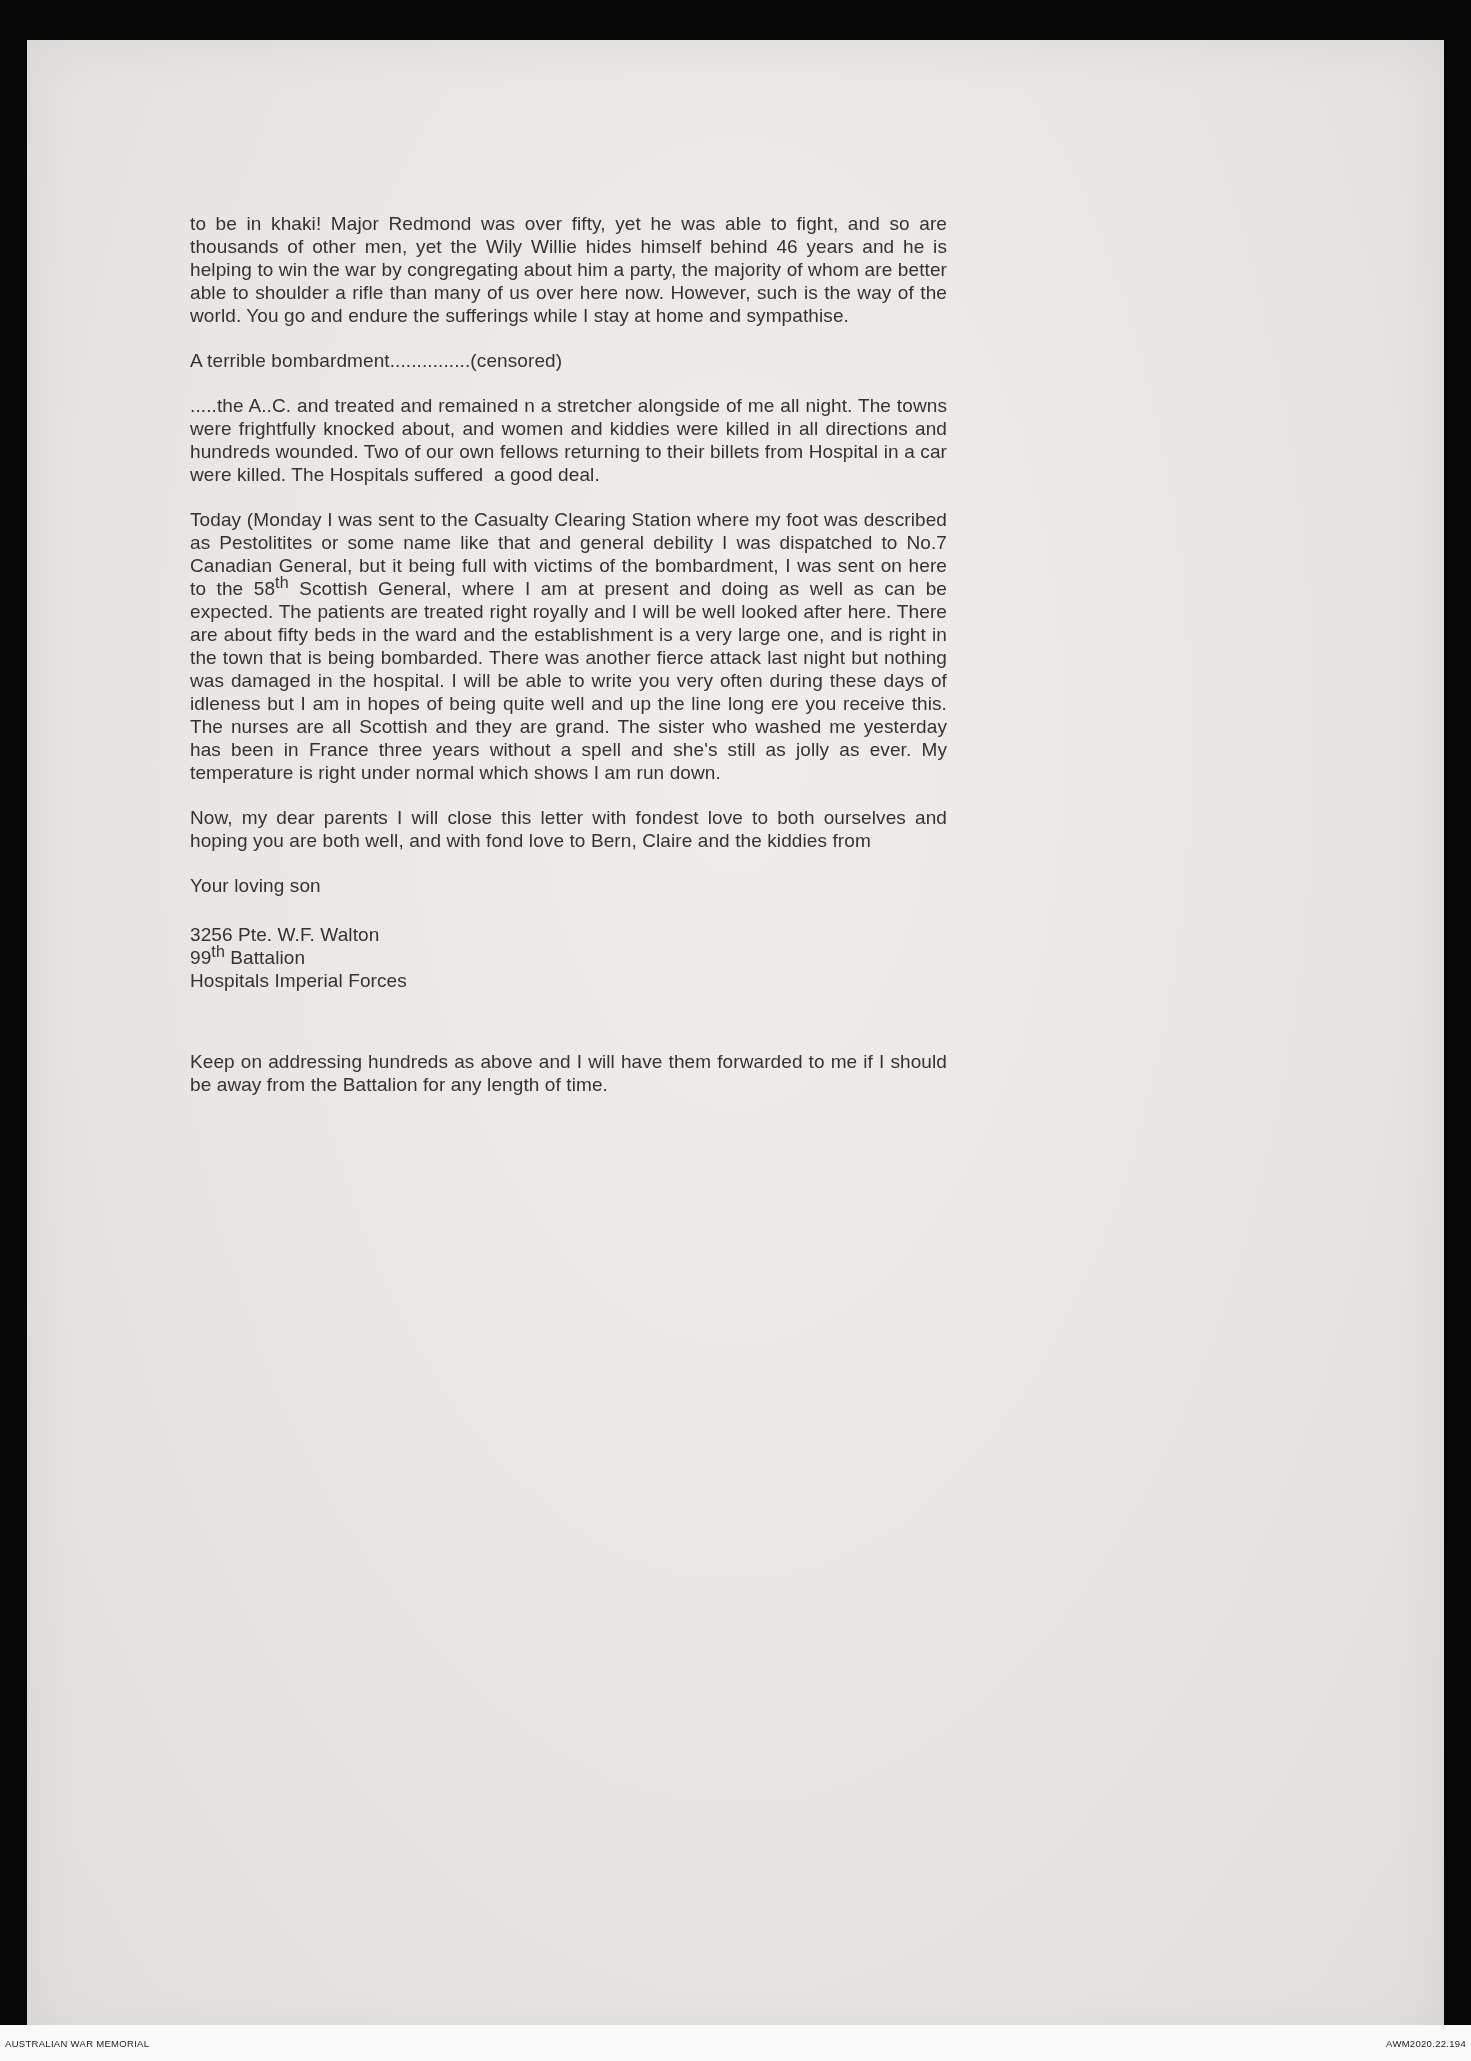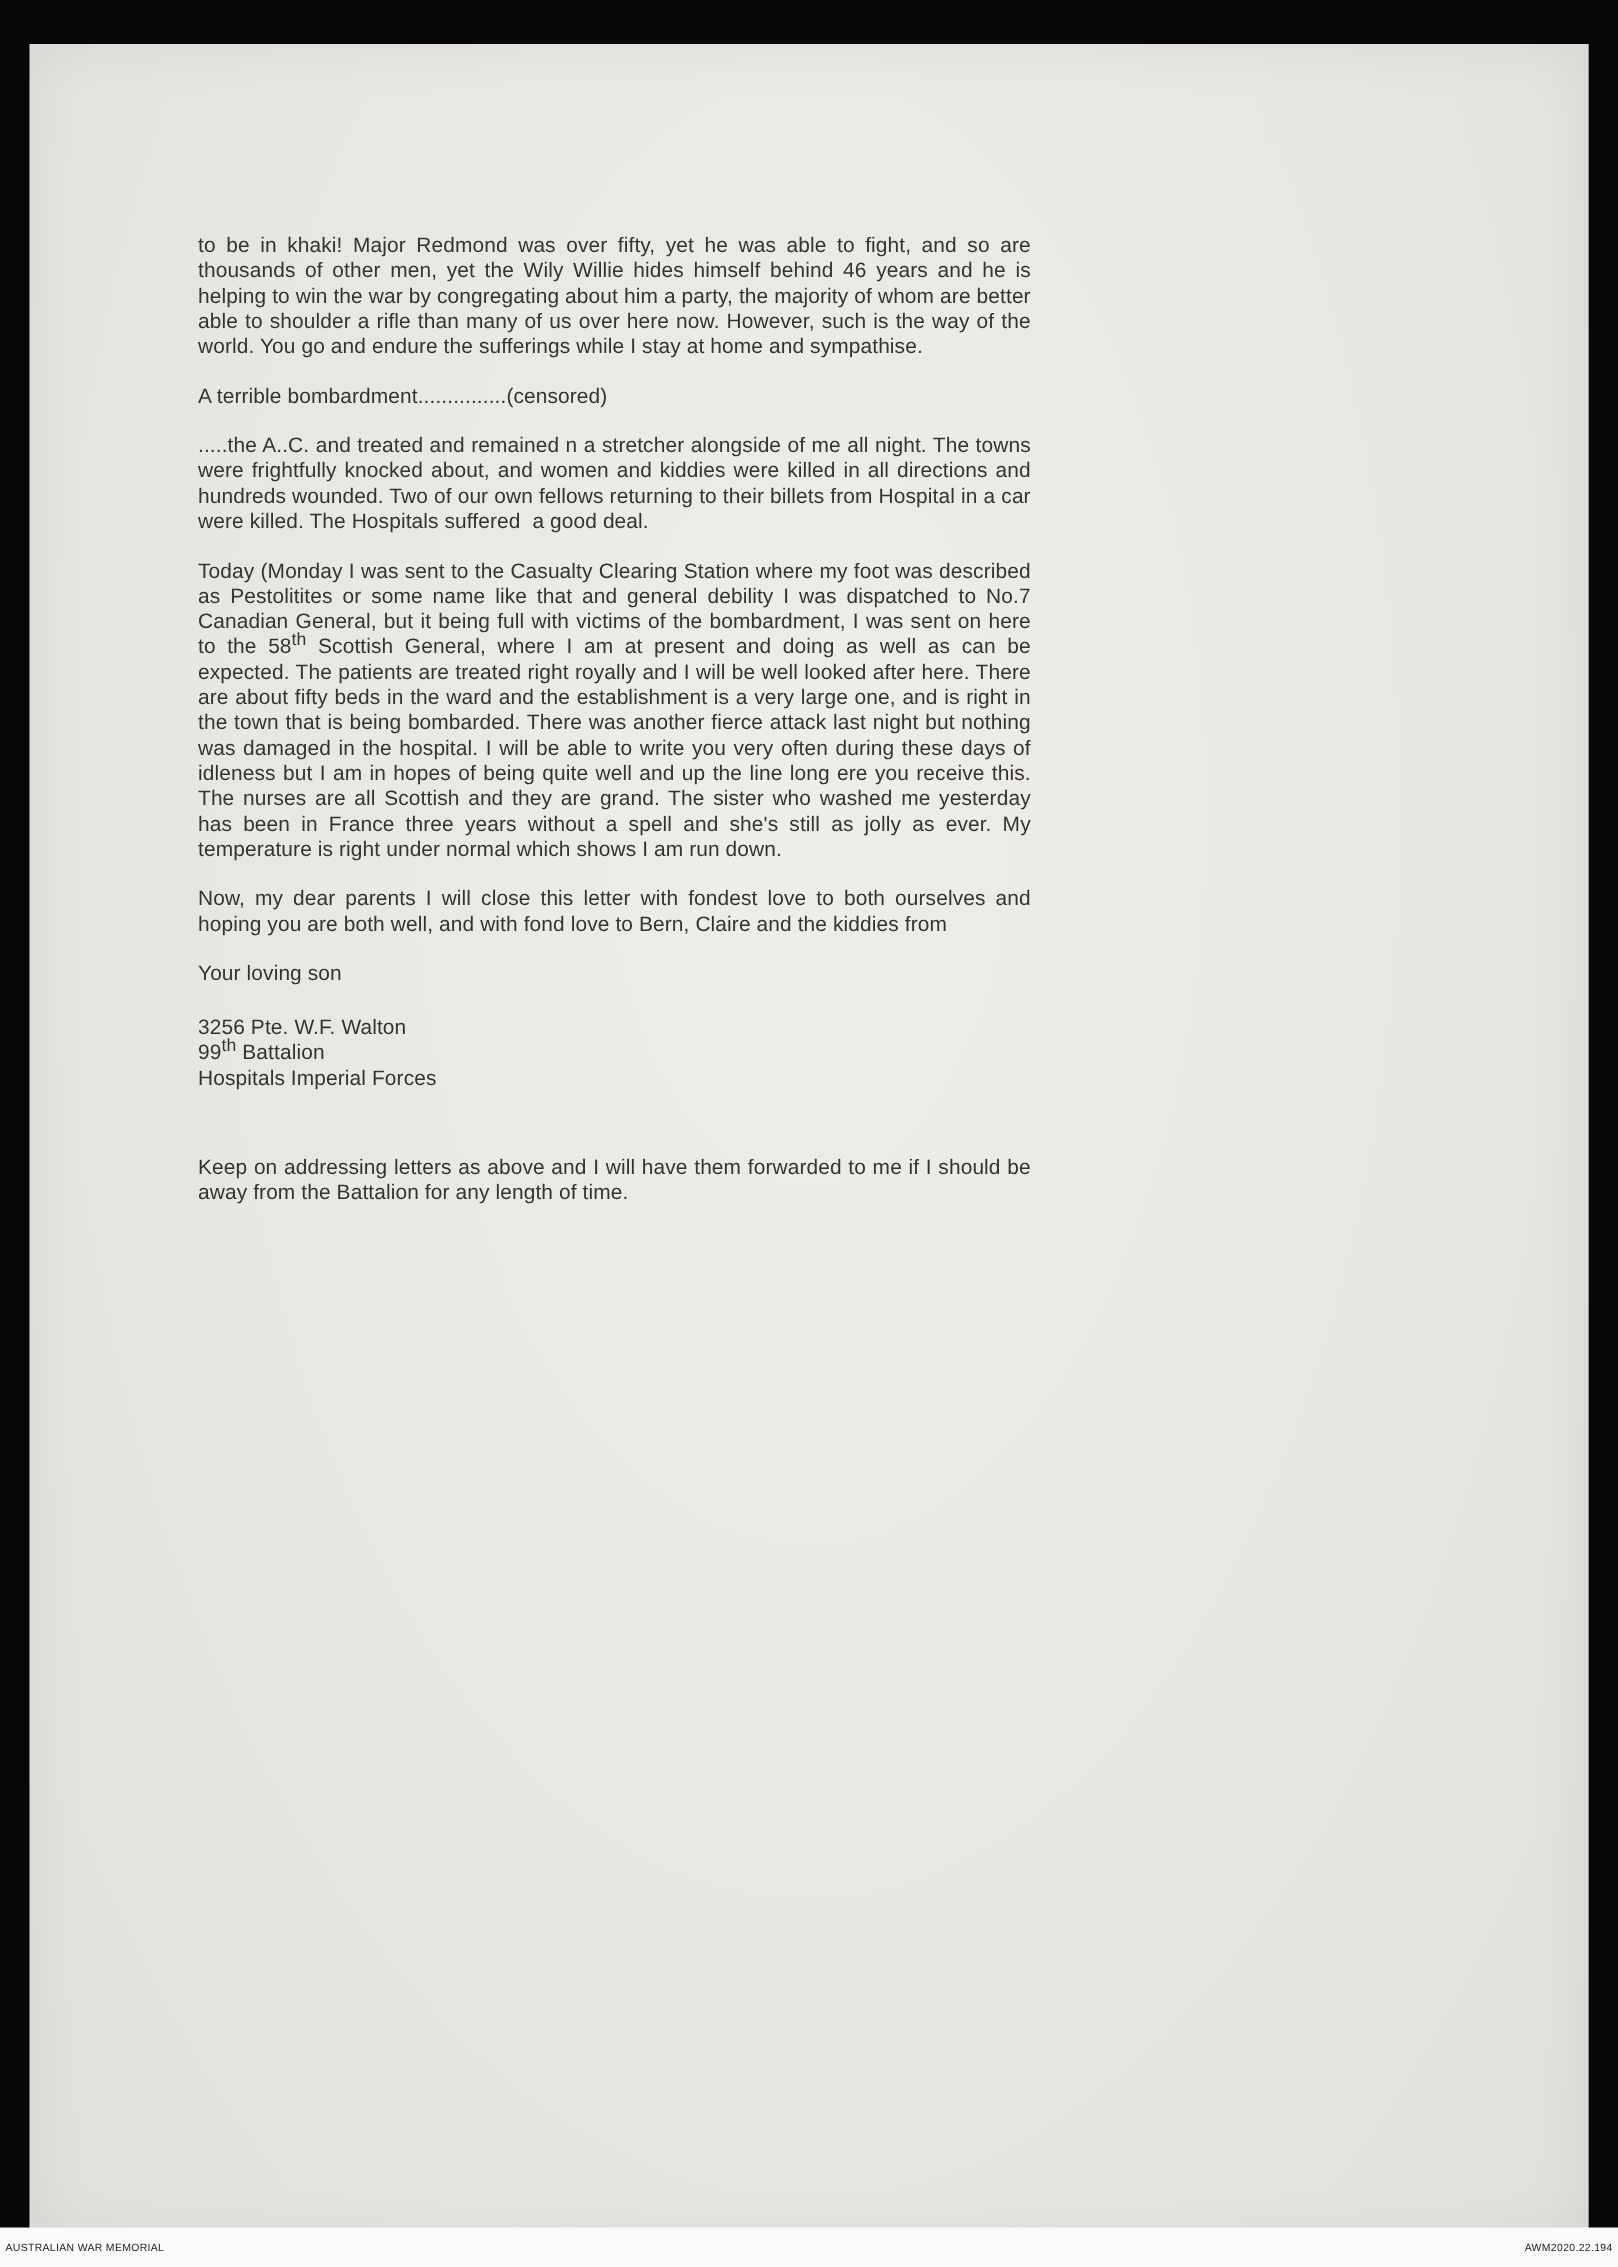--- a/index.html
+++ b/index.html
@@ -20,21 +20,21 @@
     left: 27px;
     top: 40px;
     right: 27px;
     bottom: 20px;
     background: #e9e7e4;
     background-image: radial-gradient(ellipse at 50% 35%, #efedea 0%, #e8e6e3 55%, #e1dfdc 100%);
     box-shadow: inset 0 0 60px rgba(0,0,0,0.06);
   }
   .text-block {
     position: absolute;
-    left: 153px;
+    left: 163px;
     top: 172px;
     width: 757px;
     color: #34332f;
     font-size: 19px;
     line-height: 23px;
     letter-spacing: 0.1px;
   }
   .para {
     margin: 0 0 22px 0;
     text-align: justify;
@@ -93,21 +93,21 @@
       <p class="para">Now, my dear parents I will close this letter with fondest love to both ourselves and hoping you are both well, and with fond love to Bern, Claire and the kiddies from</p>
 
       <p class="para single">Your loving son</p>
 
       <div class="sig-block">
         <div class="sig-line">3256 Pte. W.F. Walton</div>
         <div class="sig-line"><span>99</span><sup>th</sup><span> Battalion</span></div>
         <div class="sig-line">Hospitals Imperial Forces</div>
       </div>
 
-      <p class="closing-para">Keep on addressing letters as above and I will have them forwarded to me if I should be away from the Battalion for any length of time.</p>
+      <p class="closing-para">Keep on addressing hundreds as above and I will have them forwarded to me if I should be away from the Battalion for any length of time.</p>
 
     </div>
   </div>
 
   <div class="footer-strip">
     <span>AUSTRALIAN WAR MEMORIAL</span>
     <span>AWM2020.22.194</span>
   </div>
 
 </div>

